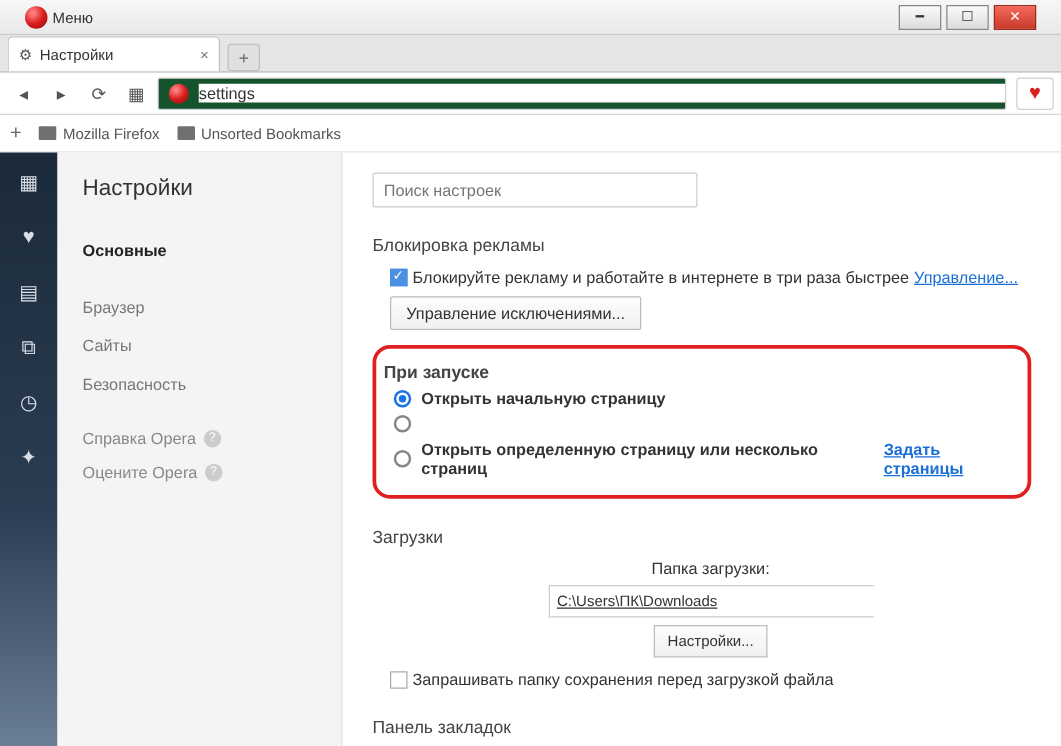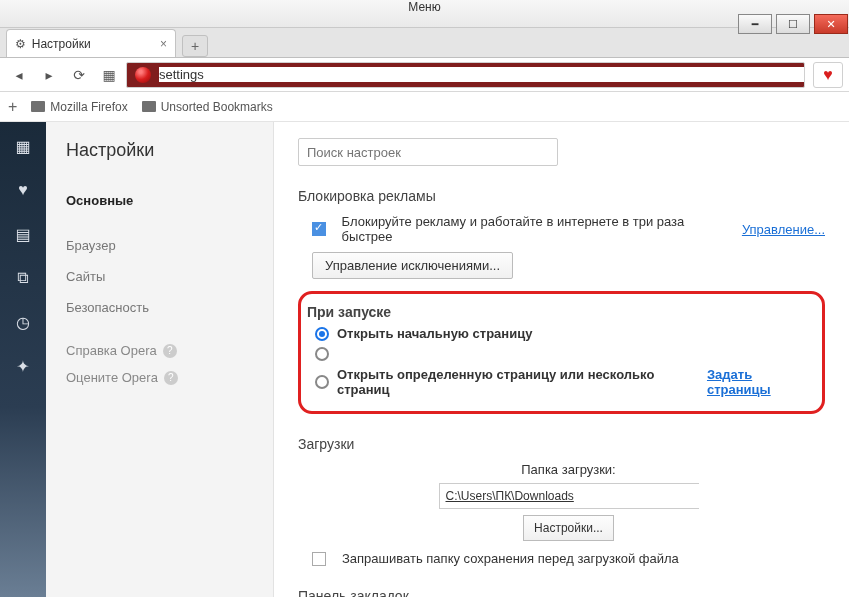--- a/index.html
+++ b/index.html
@@ -1,36 +1,36 @@
 <!DOCTYPE html>
 <html><head>
 <meta charset="utf-8">
 <style>
 * { margin: 0; padding: 0; box-sizing: border-box; font-family: "Segoe UI", Arial, sans-serif; }
 body { width: 849px; height: 597px; overflow: hidden; background: #fff; position: relative; }
 
 
-.titlebar { height: 28px; background: linear-gradient(#f7f7f7,#e9e9e9); border-bottom: 1px solid #c9c9c9; display: flex; align-items: center; padding: 0 1px; flex-direction: column; }
+.titlebar { height: 28px; background: linear-gradient(#f7f7f7,#e9e9e9); border-bottom: 1px solid #c9c9c9; display: flex; align-items: center; padding: 0 20px; }
 .opera-logo { width: 18px; height: 18px; border-radius: 50%; background: radial-gradient(circle at 35% 30%, #ff7a7a 10%, #d91e1e 50%, #9f0d0d 90%); margin-right: 4px; }
 .menu-txt { font-size: 12px; color: #333; }
 .win-btns { margin-left: auto; display: flex; }
 .win-btn { width: 34px; height: 20px; margin-left: 4px; border: 1px solid #888; background: linear-gradient(#fafafa,#dcdcdc); font-size: 11px; display: flex; align-items: center; justify-content: center; color: #333; }
 .win-btn.close { background: linear-gradient(#f46a5a,#c93a2a); color: #fff; border-color: #9a2a1a; }
 
 
 .tabstrip { height: 30px; background: #e5e5e5; display: flex; align-items: flex-end; border-bottom: 1px solid #bfbfbf; padding-left: 6px; }
 .tab { display: flex; align-items: center; height: 28px; background: #fff; border: 1px solid #c3c3c3; border-bottom: none; border-radius: 4px 4px 0 0; padding: 0 8px; font-size: 12px; color: #333; min-width: 170px; }
 .tab .gear { margin-right: 6px; color: #555; }
 .tab .x { margin-left: auto; color: #777; font-size: 12px; }
 .newtab { width: 26px; height: 22px; margin-left: 6px; background: #e0e0e0; border: 1px solid #c0c0c0; border-radius: 3px; display: flex; align-items: center; justify-content: center; color: #666; font-size: 14px; }
 
 
 .toolbar { height: 34px; display: flex; align-items: center; padding: 0 6px; border-bottom: 1px solid #d8d8d8; gap: 4px; }
 .tb-btn { width: 26px; height: 26px; display: flex; align-items: center; justify-content: center; color: #555; font-size: 14px; border-radius: 3px; }
-.addr { flex: 1; display: flex; align-items: center; height: 26px; border: 1px solid #d0d0d0; border-radius: 2px; background: #7f1d1d; }
+.addr { flex: 1; display: flex; align-items: center; height: 26px; border: 1px solid #d0d0d0; border-radius: 2px; background: #14532d; }
 .addr .ologo { width: 16px; height: 16px; border-radius: 50%; background: radial-gradient(circle at 35% 30%, #ff7a7a 10%, #d91e1e 50%, #9f0d0d 90%); margin: 0 8px; }
 .addr input { border: none; outline: none; font-size: 13px; flex: 1; color: #333; }
 .heart { width: 30px; height: 26px; display: flex; align-items: center; justify-content: center; color: #d91e1e; font-size: 16px; border: 1px solid #d0d0d0; border-radius: 3px; margin-left: 4px; }
 
 
 .bmbar { height: 30px; display: flex; align-items: center; padding: 0 8px; border-bottom: 1px solid #e4e4e4; font-size: 12px; color: #555; gap: 14px; }
 .bmbar .plus { font-size: 16px; color: #666; }
 .bmbar .folder { display: flex; align-items: center; gap: 5px; }
 .bmbar .folder::before { content: ""; width: 14px; height: 11px; background: #707070; border-radius: 1px; }
 
@@ -47,21 +47,21 @@
 .sb .cat { font-size: 13px; color: #777; padding: 8px 0; cursor: default; }
 .sb .cat.active { color: #222; font-weight: 600; }
 .sb .sep { height: 14px; }
 .sb .help { color: #888; font-size: 13px; padding: 6px 0; display: flex; align-items: center; gap: 6px; }
 .sb .q { width: 14px; height: 14px; border-radius: 50%; background: #ccc; color: #fff; font-size: 10px; display: flex; align-items: center; justify-content: center; }
 
 
 .content { flex: 1; padding: 16px 24px; overflow: hidden; font-size: 13px; color: #333; }
 .search-box { width: 260px; height: 28px; border: 1px solid #ccc; border-radius: 2px; padding: 0 8px; font-size: 13px; color: #333; }
 .section-title { font-size: 14px; color: #444; margin: 22px 0 10px; }
-.row { display: flex; align-items: center; gap: 16px; margin-left: 14px; }
+.row { display: flex; align-items: center; gap: 4px; margin-left: 14px; }
 .chk { width: 14px; height: 14px; border: 1px solid #4a90e2; background: #4a90e2; position: relative; }
 .chk::after { content: "✓"; color: #fff; font-size: 11px; position: absolute; top: -2px; left: 1px; }
 .chk.empty { background: #fff; border-color: #aaa; }
 .chk.empty::after { content: ""; }
 .link { color: #1a6fd6; text-decoration: underline; cursor: default; }
 .btn { display: inline-block; border: 1px solid #bbb; background: linear-gradient(#fdfdfd,#f0f0f0); padding: 5px 12px; font-size: 13px; color: #333; border-radius: 2px; margin-top: 8px; margin-left: 14px; }
 
 .highlight-box { border: 3px solid #e02020; border-radius: 14px; padding: 10px 6px 14px; margin-top: 12px; font-weight: bold; }
 .radio-row { display: flex; align-items: center; gap: 8px; margin: 6px 0 0 8px; font-size: 13px; }
 .radio { width: 14px; height: 14px; border: 2px solid #888; border-radius: 50%; position: relative; flex-shrink: 0; }

